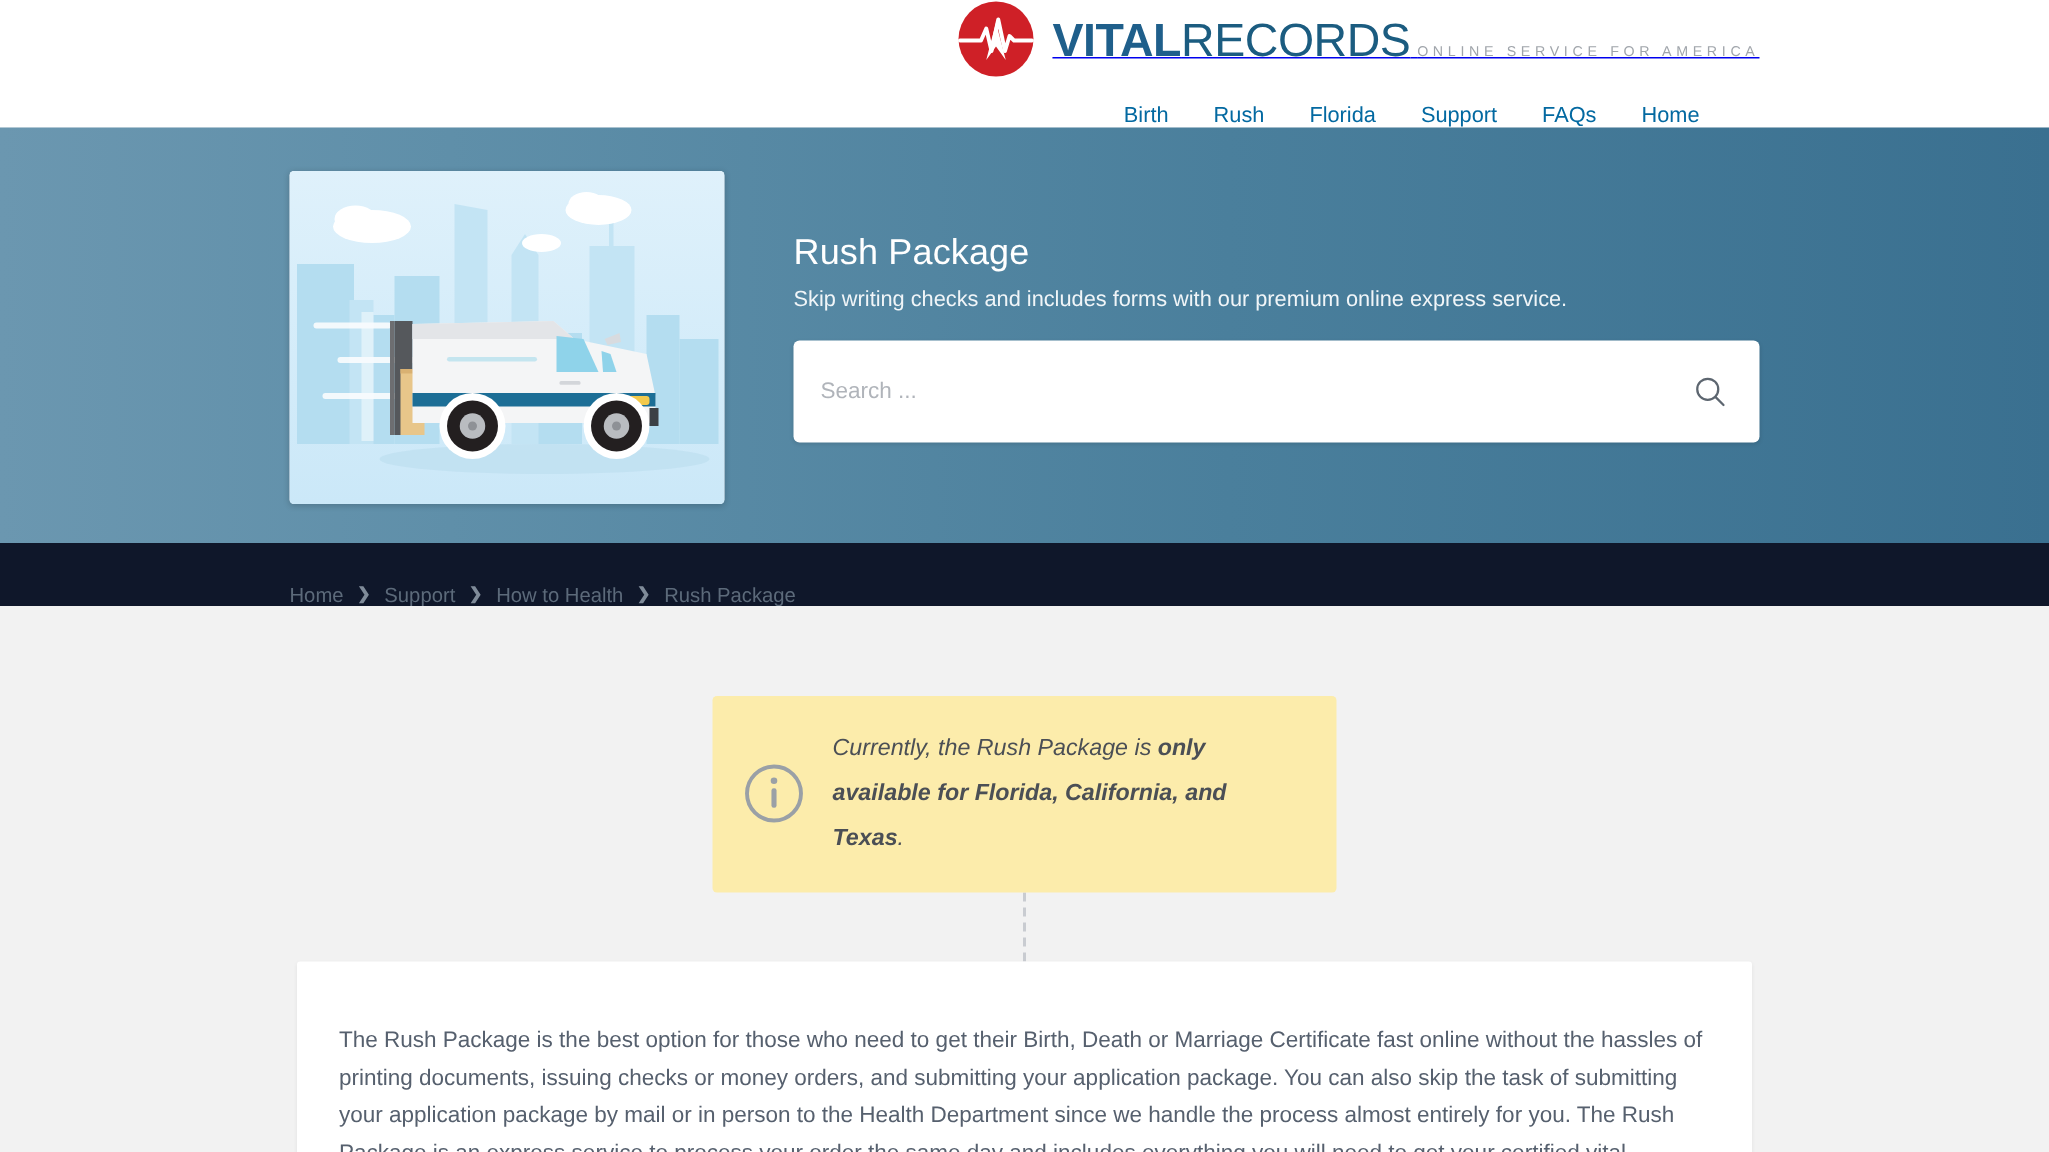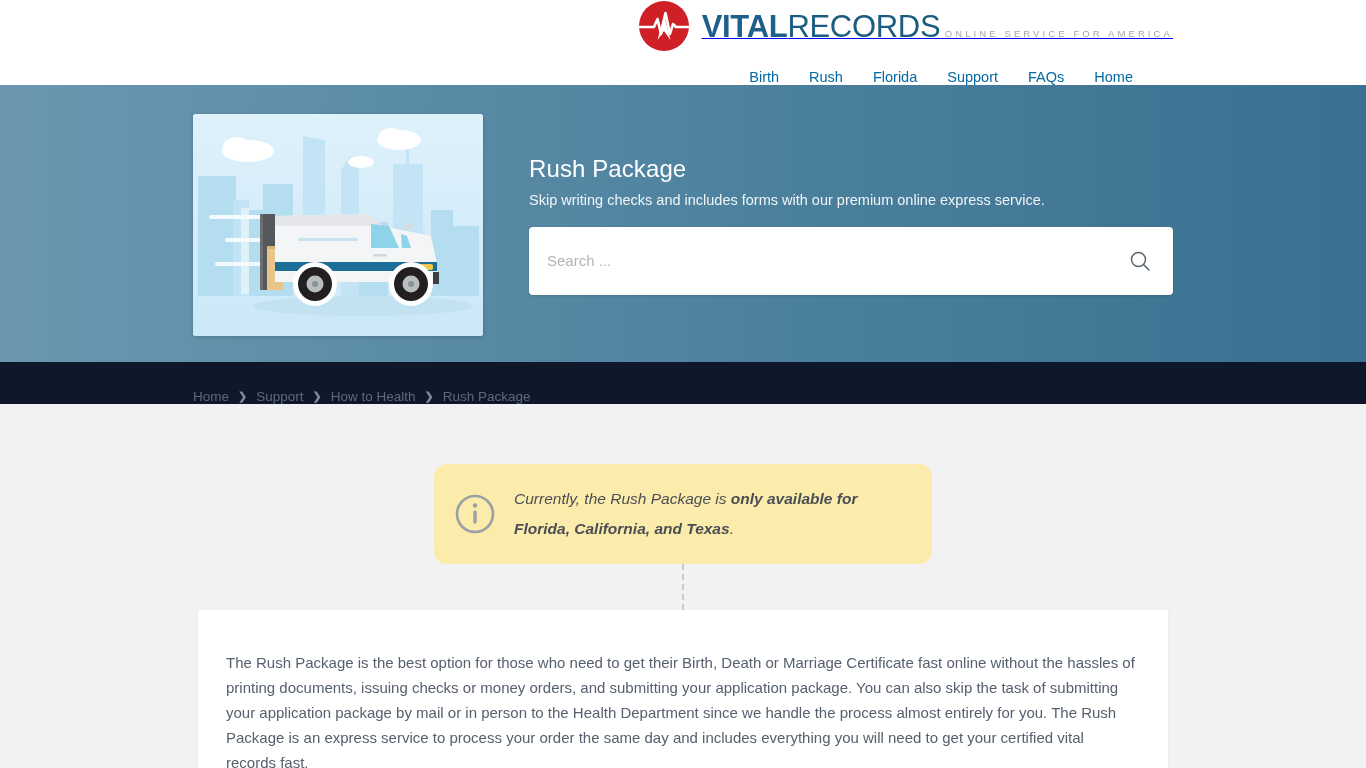--- a/index.html
+++ b/index.html
@@ -160,24 +160,24 @@
     padding-top: 60px;
     position: relative;
     height: 364px;
   }
   .content-col {
     width: 980px;
     margin: 0 auto;
     position: relative;
   }
   .notice {
-    width: 498px;
+    width: 416px;
     margin: 0 auto;
     background: #fcecab;
-    border-radius: 13px;
+    border-radius: 3px;
     padding: 20px 22px 20px 20px;
     display: flex;
     align-items: center;
     gap: 18px;
     position: relative;
   }
   .info-icon { width: 42px; height: 42px; flex: none; }
   .notice-text {
     font-size: 15.5px;
     line-height: 1.95;

